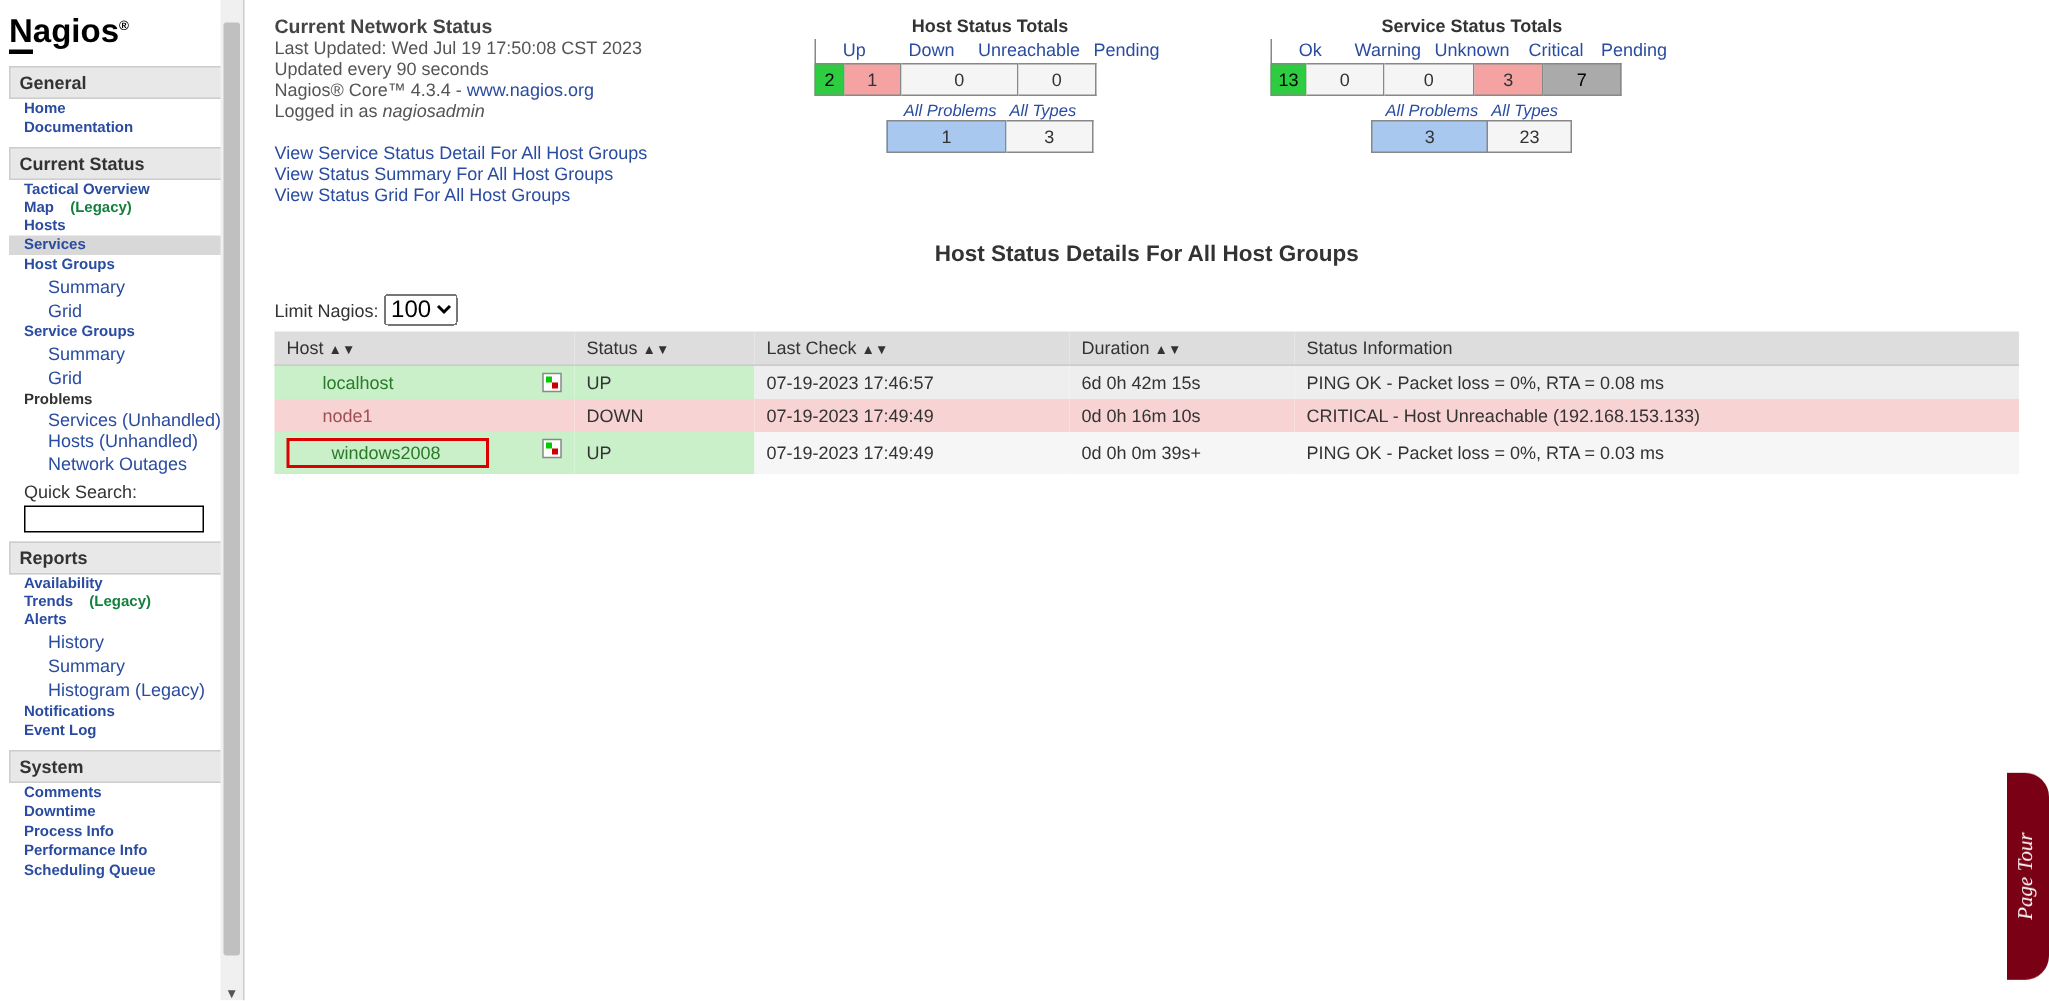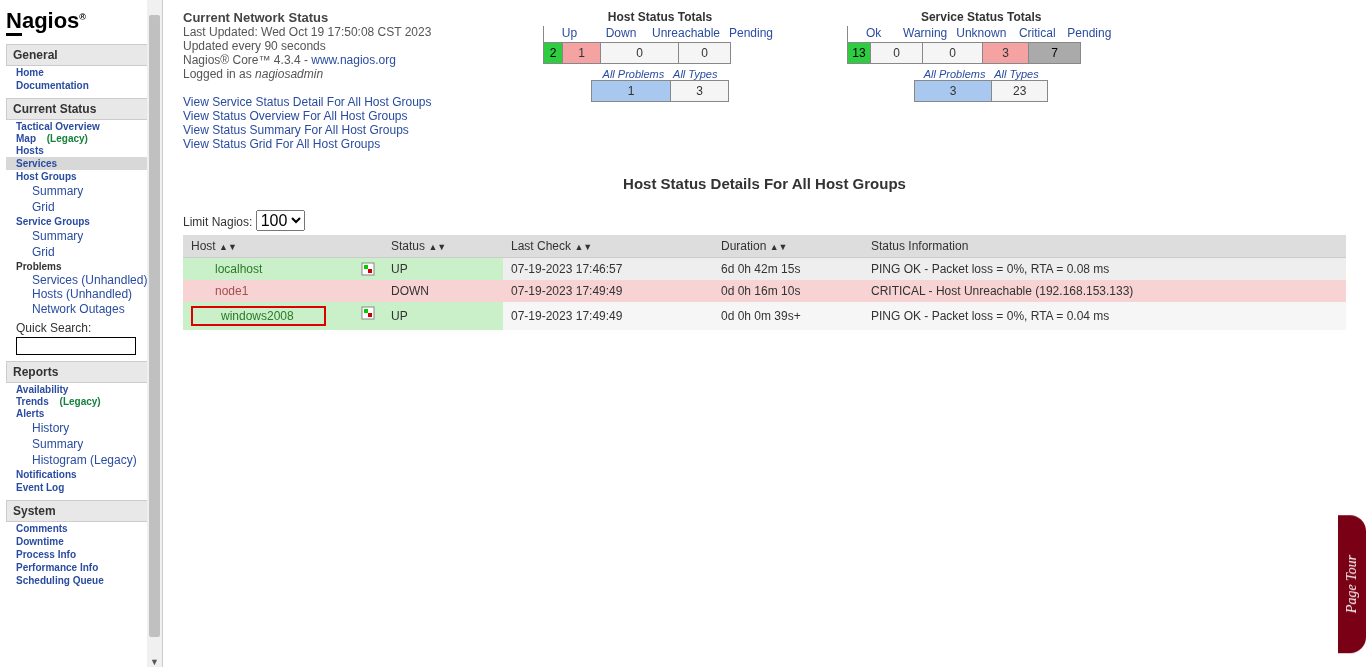--- a/index.html
+++ b/index.html
@@ -119,27 +119,26 @@
     <div class="sidebar-scrollbar">
         <span class="arrow-down">▼</span>
       </div>
   </div>
 
   <div class="main">
     <div class="topband">
 
       <div class="netstatus">
         <div class="title">Current Network Status</div>
-        <div class="line">Last Updated: Wed Oct 19 17:50:08 CST 2023</div>
+        <div class="line">Last Updated: Wed Jul 19 17:50:08 CST 2023</div>
         <div class="line">Updated every 90 seconds</div>
         <div class="line"><span>Nagios® Core™ 4.3.4 - </span><a href="#">www.nagios.org</a></div>
         <div class="line"><span>Logged in as </span><i>nagiosadmin</i></div>
         <div class="links">
           <a href="#">View Service Status Detail For All Host Groups</a>
-          <a href="#">View Status Overview For All Host Groups</a>
           <a href="#">View Status Summary For All Host Groups</a>
           <a href="#">View Status Grid For All Host Groups</a>
         </div>
       </div>
 
       <div class="totals-block">
         <div class="totals-title">Host Status Totals</div>
         <div class="totals-row">
           <div class="hcell hhead">Up</div>
           <div class="hcell hhead">Down</div>
@@ -235,21 +234,21 @@
               <svg width="14" height="14">
                   <rect x="1" y="1" width="12" height="12" fill="#fff" stroke="#888"></rect>
                   <rect x="3" y="3" width="4" height="4" fill="#0c0"></rect>
                   <rect x="7" y="7" width="4" height="4" fill="#c00"></rect>
                 </svg>
             </span>
           </td>
           <td class="statuscell">UP</td>
           <td class="rest">07-19-2023 17:49:49</td>
           <td class="rest">0d 0h 0m 39s+</td>
-          <td class="rest">PING OK - Packet loss = 0%, RTA = 0.04 ms</td>
+          <td class="rest">PING OK - Packet loss = 0%, RTA = 0.03 ms</td>
         </tr>
       </tbody>
     </table>
 
   </div>
 </div>
 
 <div class="pagetour">Page Tour</div>
 
 </body></html>

